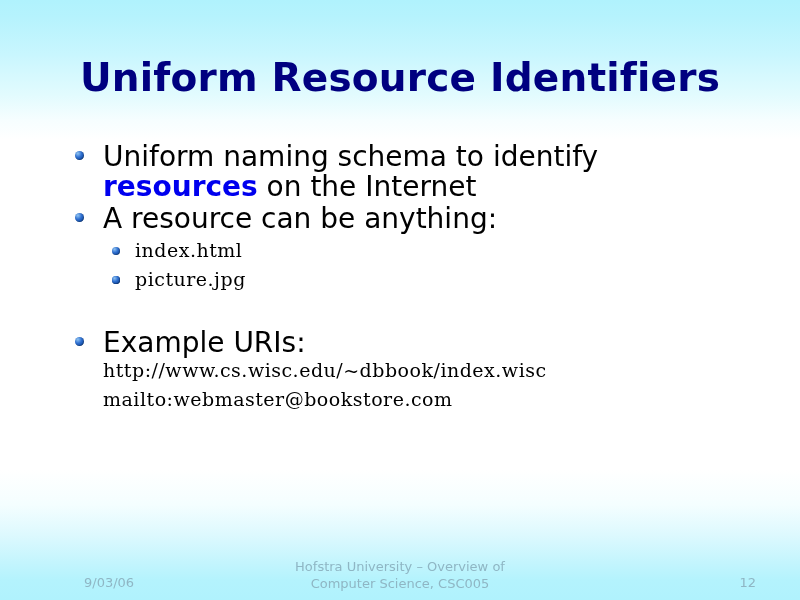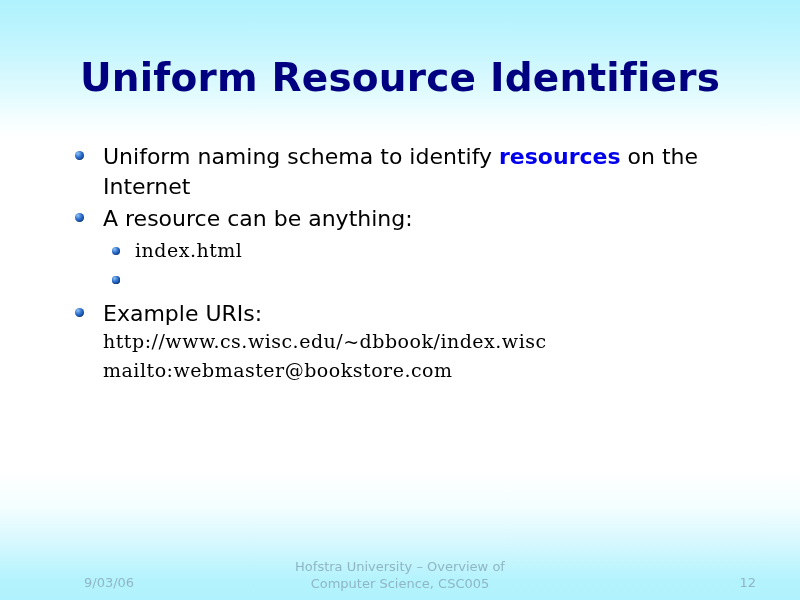--- a/index.html
+++ b/index.html
@@ -70,21 +70,21 @@
     top: 9px;
     width: 9px;
     height: 9px;
     border-radius: 50%;
     background: radial-gradient(circle at 32% 28%, #8fc4f2 0%, #2f6fd0 42%, #1550a8 72%, #103f86 100%);
     box-shadow: inset -0.5px -0.5px 1px rgba(0,0,0,0.35);
   }
 
   .l1-text {
     font-family: "DejaVu Sans", sans-serif;
-    font-size: 22px;
+    font-size: 28px;
     line-height: 30px;
     color: #000000;
     display: block;
   }
 
   .l1-text .hl {
     color: #0000ee;
     font-weight: bold;
   }
 
@@ -190,20 +190,21 @@
     <div class="sub-list">
       <div class="sub-row">
         <span class="sub-dot"></span>
         <span class="mono-text">index.html</span>
       </div>
       <div class="sub-row">
         <span class="sub-dot"></span>
       </div>
       <div class="sub-row">
         <span class="sub-dot"></span>
+        <span class="mono-text">picture.jpg</span>
       </div>
     </div>
 
     <div class="spacer-line"></div>
 
     <div class="bullet-row">
       <span class="bullet-dot"></span>
       <span class="l1-text">Example URIs:</span>
     </div>
 

